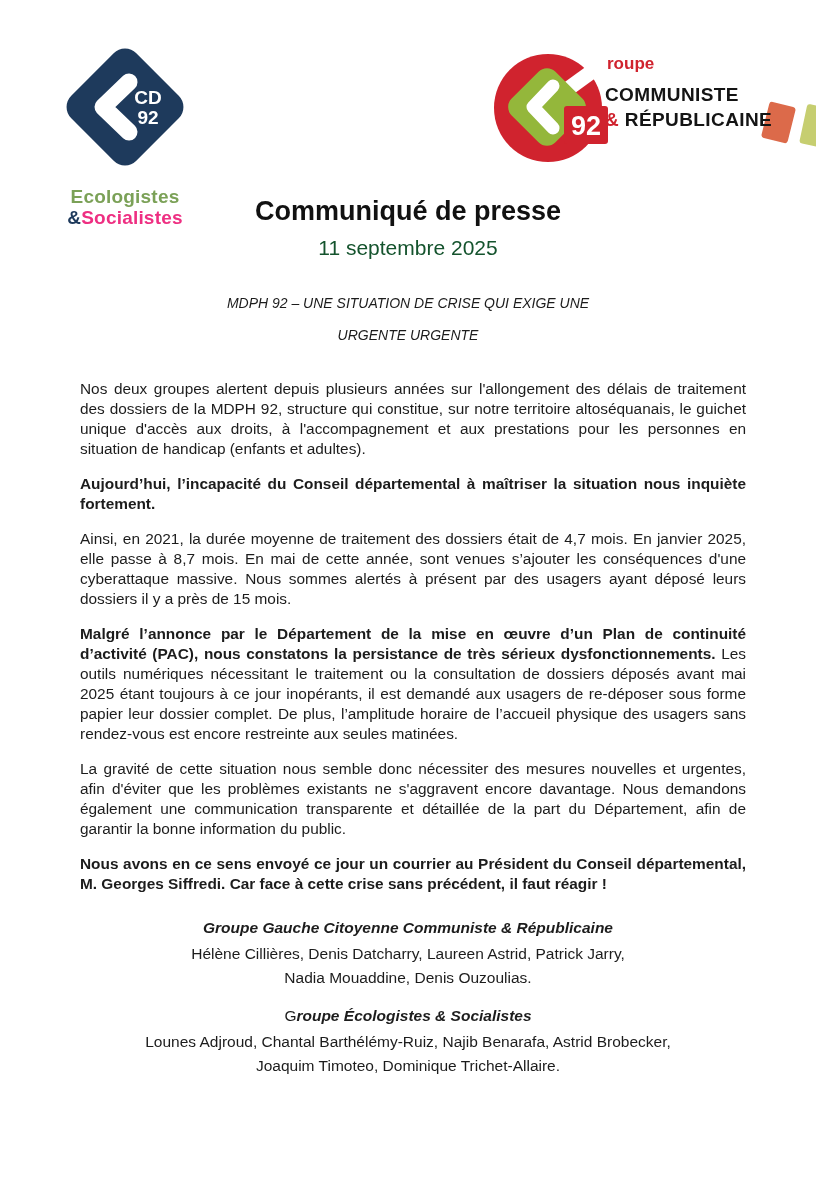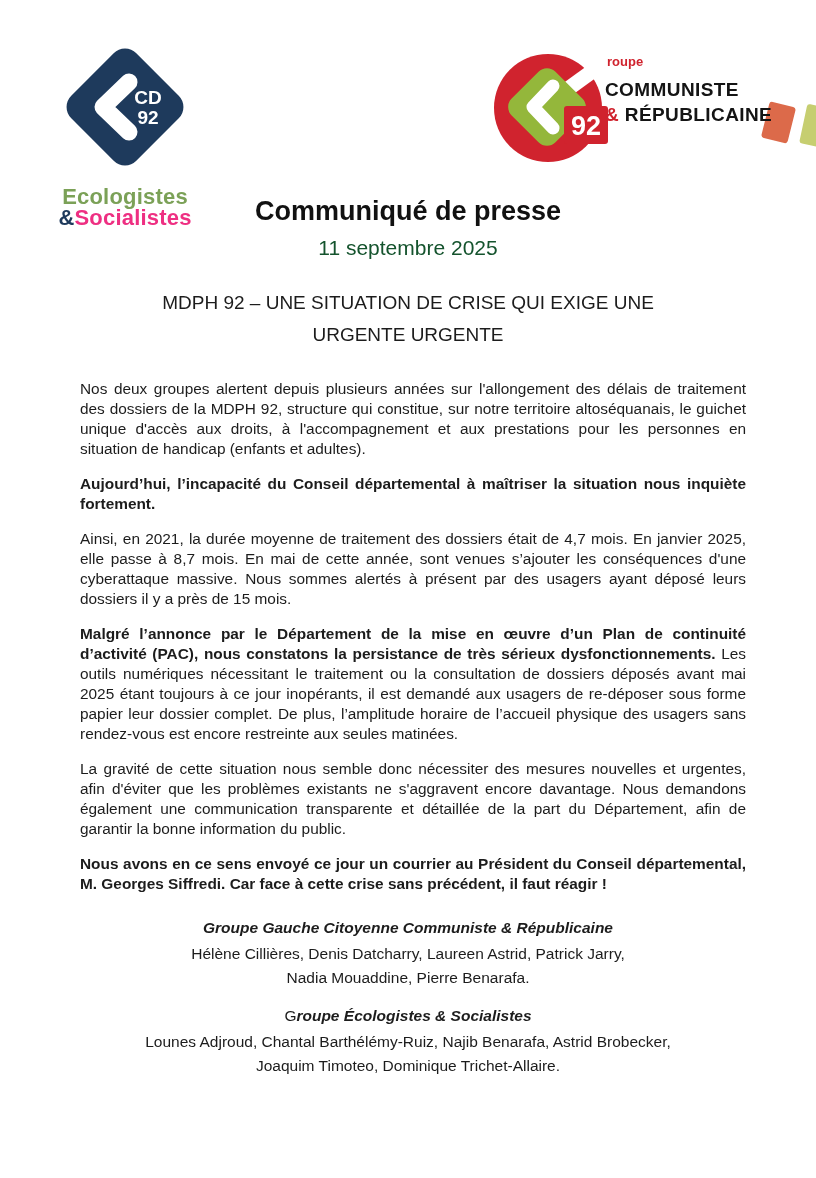--- a/index.html
+++ b/index.html
@@ -18,37 +18,37 @@
   
   .header { position: relative; height: 196px; }
 
   .logo-left {
     position: absolute;
     left: 40px; top: 36px;
     width: 170px;
     text-align: center;
   }
   .logo-left svg { display: block; margin: 0 auto; }
-  .eco-text { line-height: 21px; font-weight: bold; font-size: 22px; letter-spacing: 0.2px; }
+  .eco-text { line-height: 21px; font-weight: bold; font-size: 19px; letter-spacing: 0.2px; }
   .eco-green { color: #7ba157; }
   .eco-amp { color: #1e3a5c; }
   .eco-pink { color: #ee2f82; }
 
   .logo-right {
     position: absolute;
     left: 492px; top: 46px;
     display: flex;
     align-items: flex-start;
   }
   .g-emblem { flex: 0 0 auto; }
   .gccr-text { position: relative; margin-left: -12px; padding-top: 8px; }
   .groupe-row {
     color: #d0232e;
     font-weight: bold;
-    font-size: 13px;
+    font-size: 17px;
     margin-bottom: 8px;
     margin-left: 2px;
     position: relative; z-index: 1;
   }
   .gccr-line {
     font-weight: 800;
     font-size: 19px;
     letter-spacing: 0.4px;
     line-height: 25px;
     color: #141414;
@@ -73,25 +73,26 @@
     margin-top: 0;
   }
   .doc-date {
     text-align: center;
     font-size: 21px;
     margin-top: 9px;
     color: #14532d;
   }
   .doc-subject {
     text-align: center;
-    font-size: 19px;
+    font-size: 14px;
     line-height: 32px;
     margin-top: 27px;
     color: #1c1c1c;
     font-weight: 400;
+    font-style: italic;
   }
 
   
   .body-text {
     width: 666px;
     margin: 28px 0 0 80px;
     font-size: 15.4px;
     line-height: 20px;
     text-align: justify;
   }
@@ -165,21 +166,21 @@
     <p>Ainsi, en 2021, la durée moyenne de traitement des dossiers était de 4,7 mois. En janvier 2025, elle passe à 8,7 mois. En mai de cette année, sont venues s’ajouter les conséquences d'une cyberattaque massive. Nous sommes alertés à présent par des usagers ayant déposé leurs dossiers il y a près de 15 mois.</p>
     <p><span class="bold">Malgré l’annonce par le Département de la mise en œuvre d’un Plan de continuité d’activité (PAC), nous constatons la persistance de très sérieux dysfonctionnements.</span><span> Les outils numériques nécessitant le traitement ou la consultation de dossiers déposés avant mai 2025 étant toujours à ce jour inopérants, il est demandé aux usagers de re-déposer sous forme papier leur dossier complet. De plus, l’amplitude horaire de l’accueil physique des usagers sans rendez-vous est encore restreinte aux seules matinées.</span></p>
     <p>La gravité de cette situation nous semble donc nécessiter des mesures nouvelles et urgentes, afin d'éviter que les problèmes existants ne s'aggravent encore davantage. Nous demandons également une communication transparente et détaillée de la part du Département, afin de garantir la bonne information du public.</p>
     <p class="bold">Nous avons en ce sens envoyé ce jour un courrier au Président du Conseil départemental, M. Georges Siffredi. Car face à cette crise sans précédent, il faut réagir !</p>
   </div>
 
   <div class="signatures">
     <div class="sig-group">
       <div class="sig-title">Groupe Gauche Citoyenne Communiste &amp; Républicaine</div>
       <div>Hélène Cillières, Denis Datcharry, Laureen Astrid, Patrick Jarry,</div>
-      <div>Nadia Mouaddine, Pierre Benarafa.</div>
+      <div>Nadia Mouaddine, Denis Ouzoulias.</div>
     </div>
     <div class="sig-group">
       <div class="sig-title"><span class="g-regular">G</span><span>roupe Écologistes &amp; Socialistes</span></div>
       <div>Lounes Adjroud, Chantal Barthélémy-Ruiz, Najib Benarafa, Astrid Brobecker,</div>
       <div>Joaquim Timoteo, Dominique Trichet-Allaire.</div>
     </div>
   </div>
 
 </div>
 

